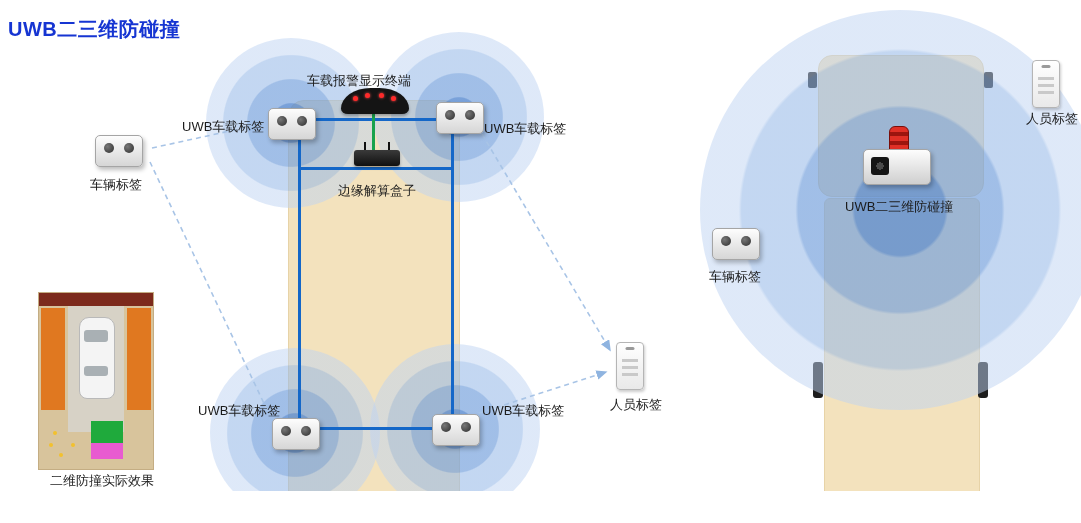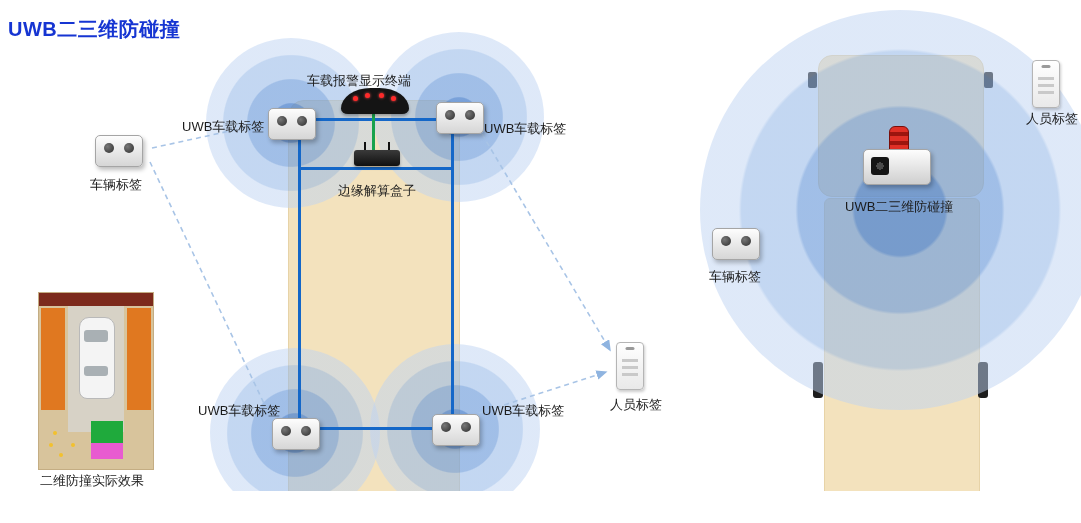--- a/index.html
+++ b/index.html
@@ -247,21 +247,21 @@
       <span class="win1"></span>
       <span class="win2"></span>
     </div>
     <div class="gblock"></div>
     <div class="pblock"></div>
     <span class="dot d1"></span>
     <span class="dot d2"></span>
     <span class="dot d3"></span>
     <span class="dot d4"></span>
   </div>
-  <div class="lbl" style="left:40px; top:472px;">二维防撞实际效果</div>
+  <div class="lbl" style="left:50px; top:472px;">二维防撞实际效果</div>
 
   <div class="station">
     <div class="beacon"></div>
     <div class="sbody"></div>
     <div class="lens"></div>
   </div>
   <div class="lbl" style="left:845px; top:198px;">UWB二三维防碰撞</div>
 
   <div class="uwb-tag tag-vr">
     <span class="knob knob-a"></span>

